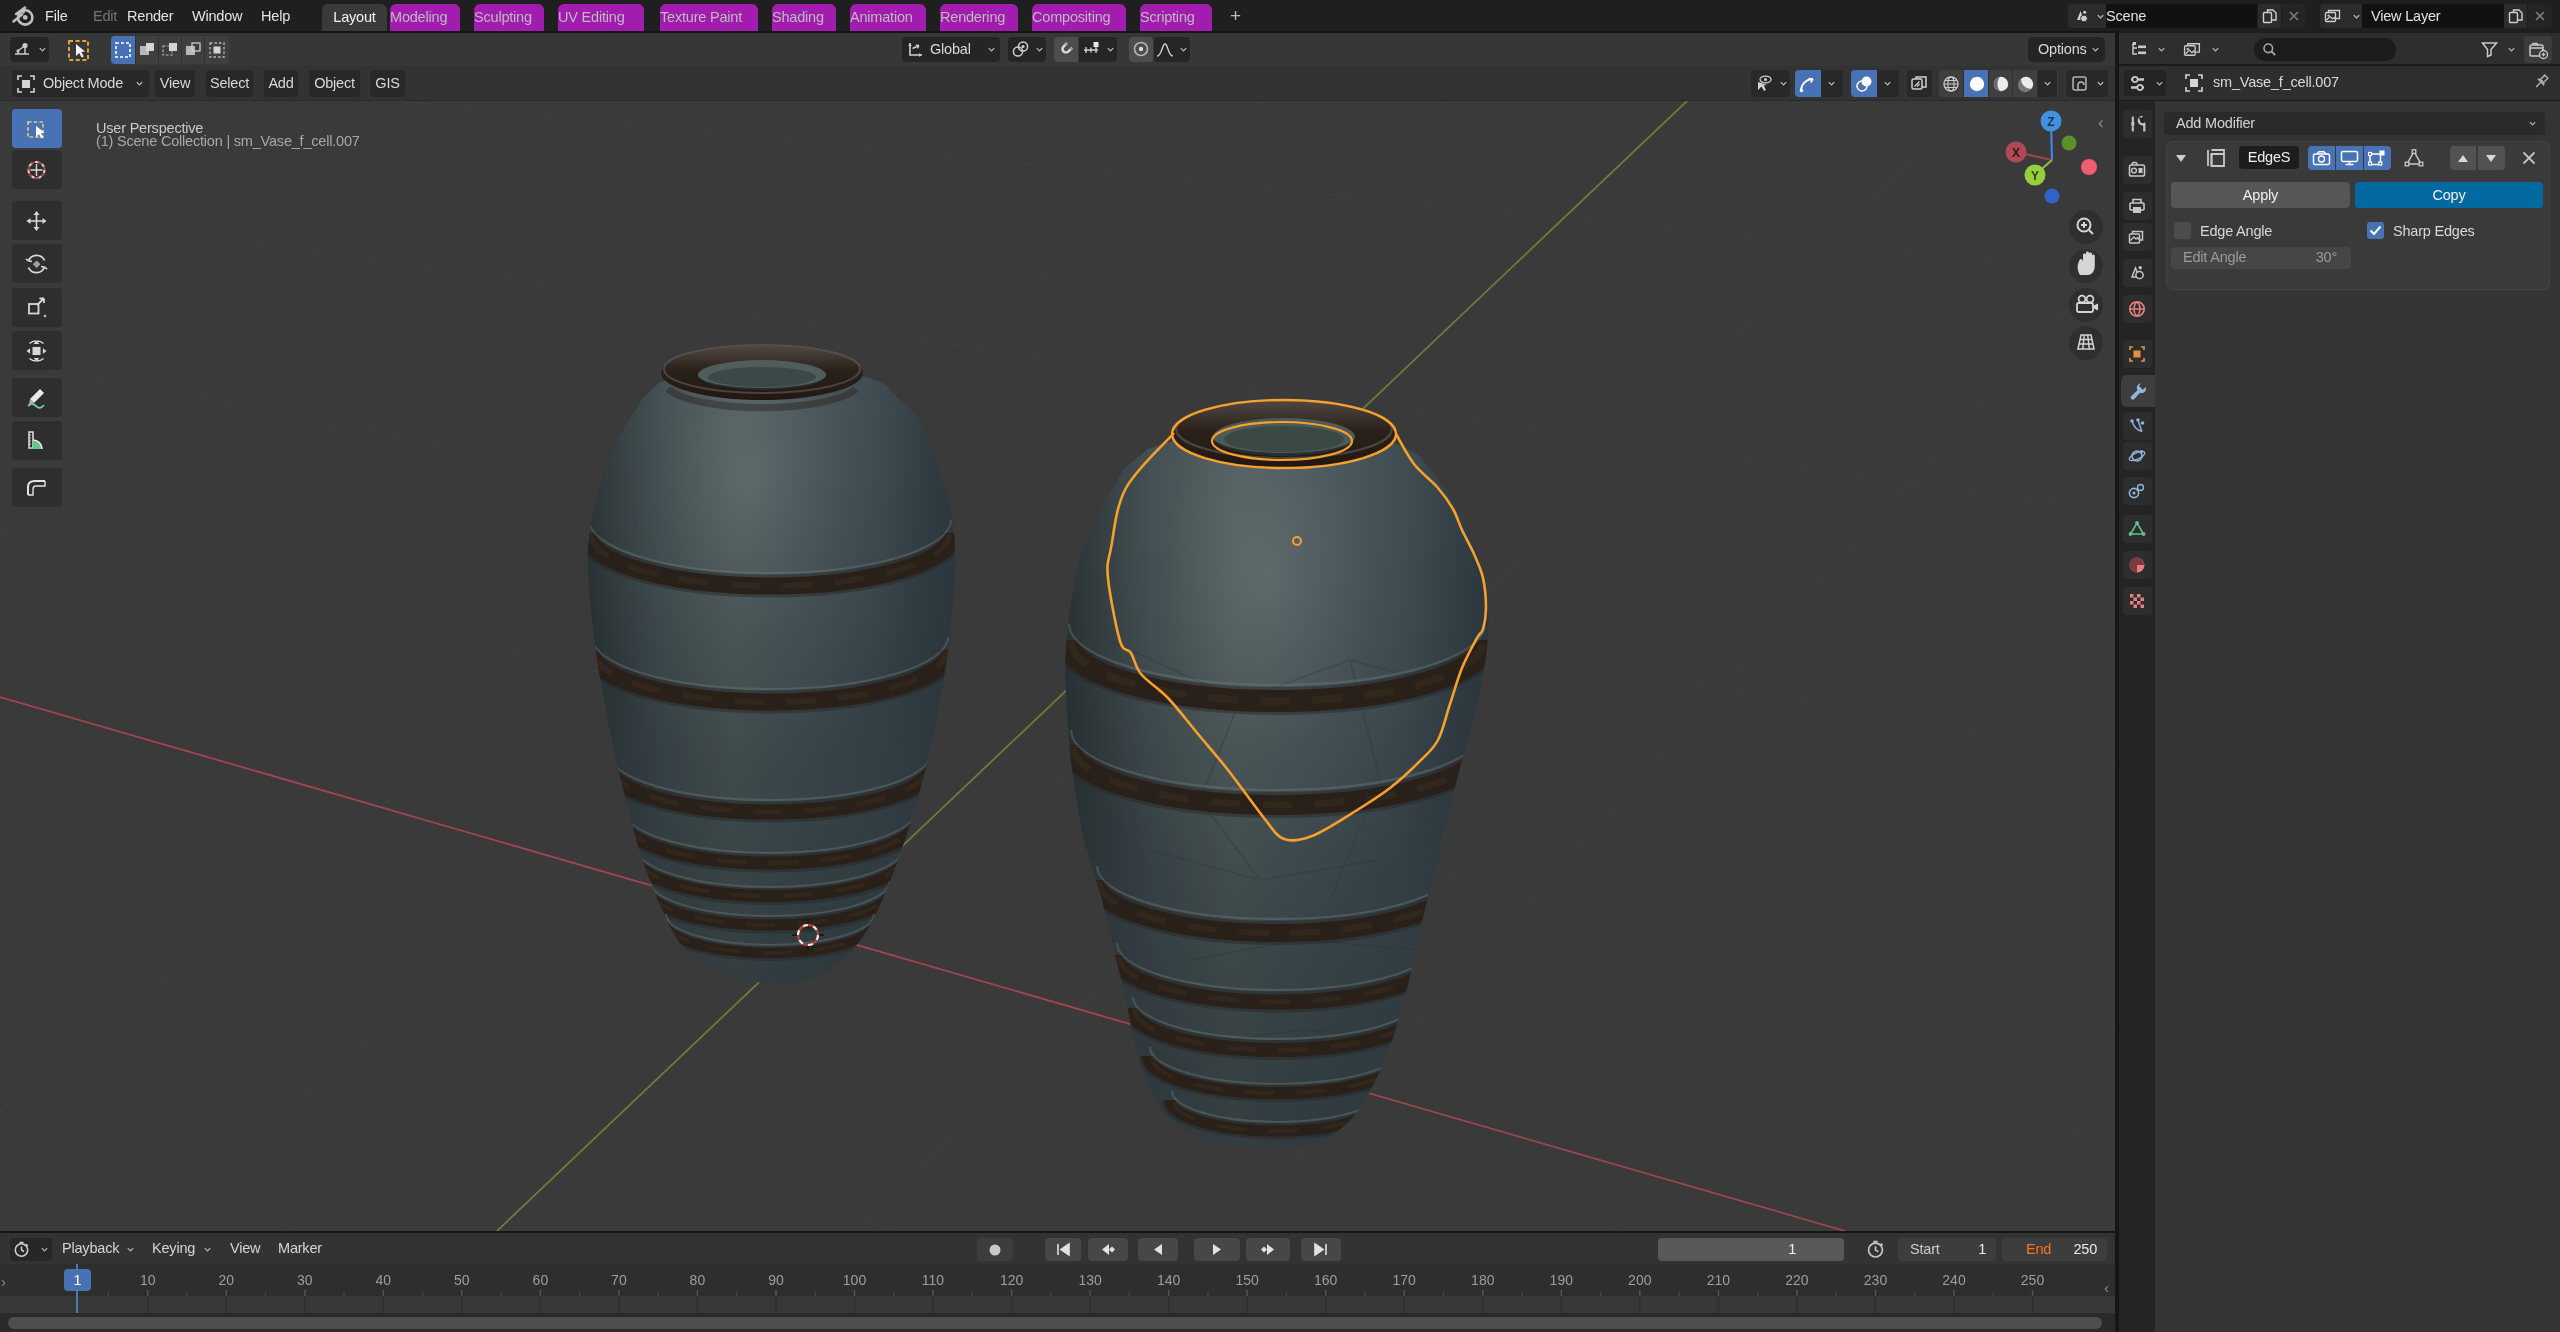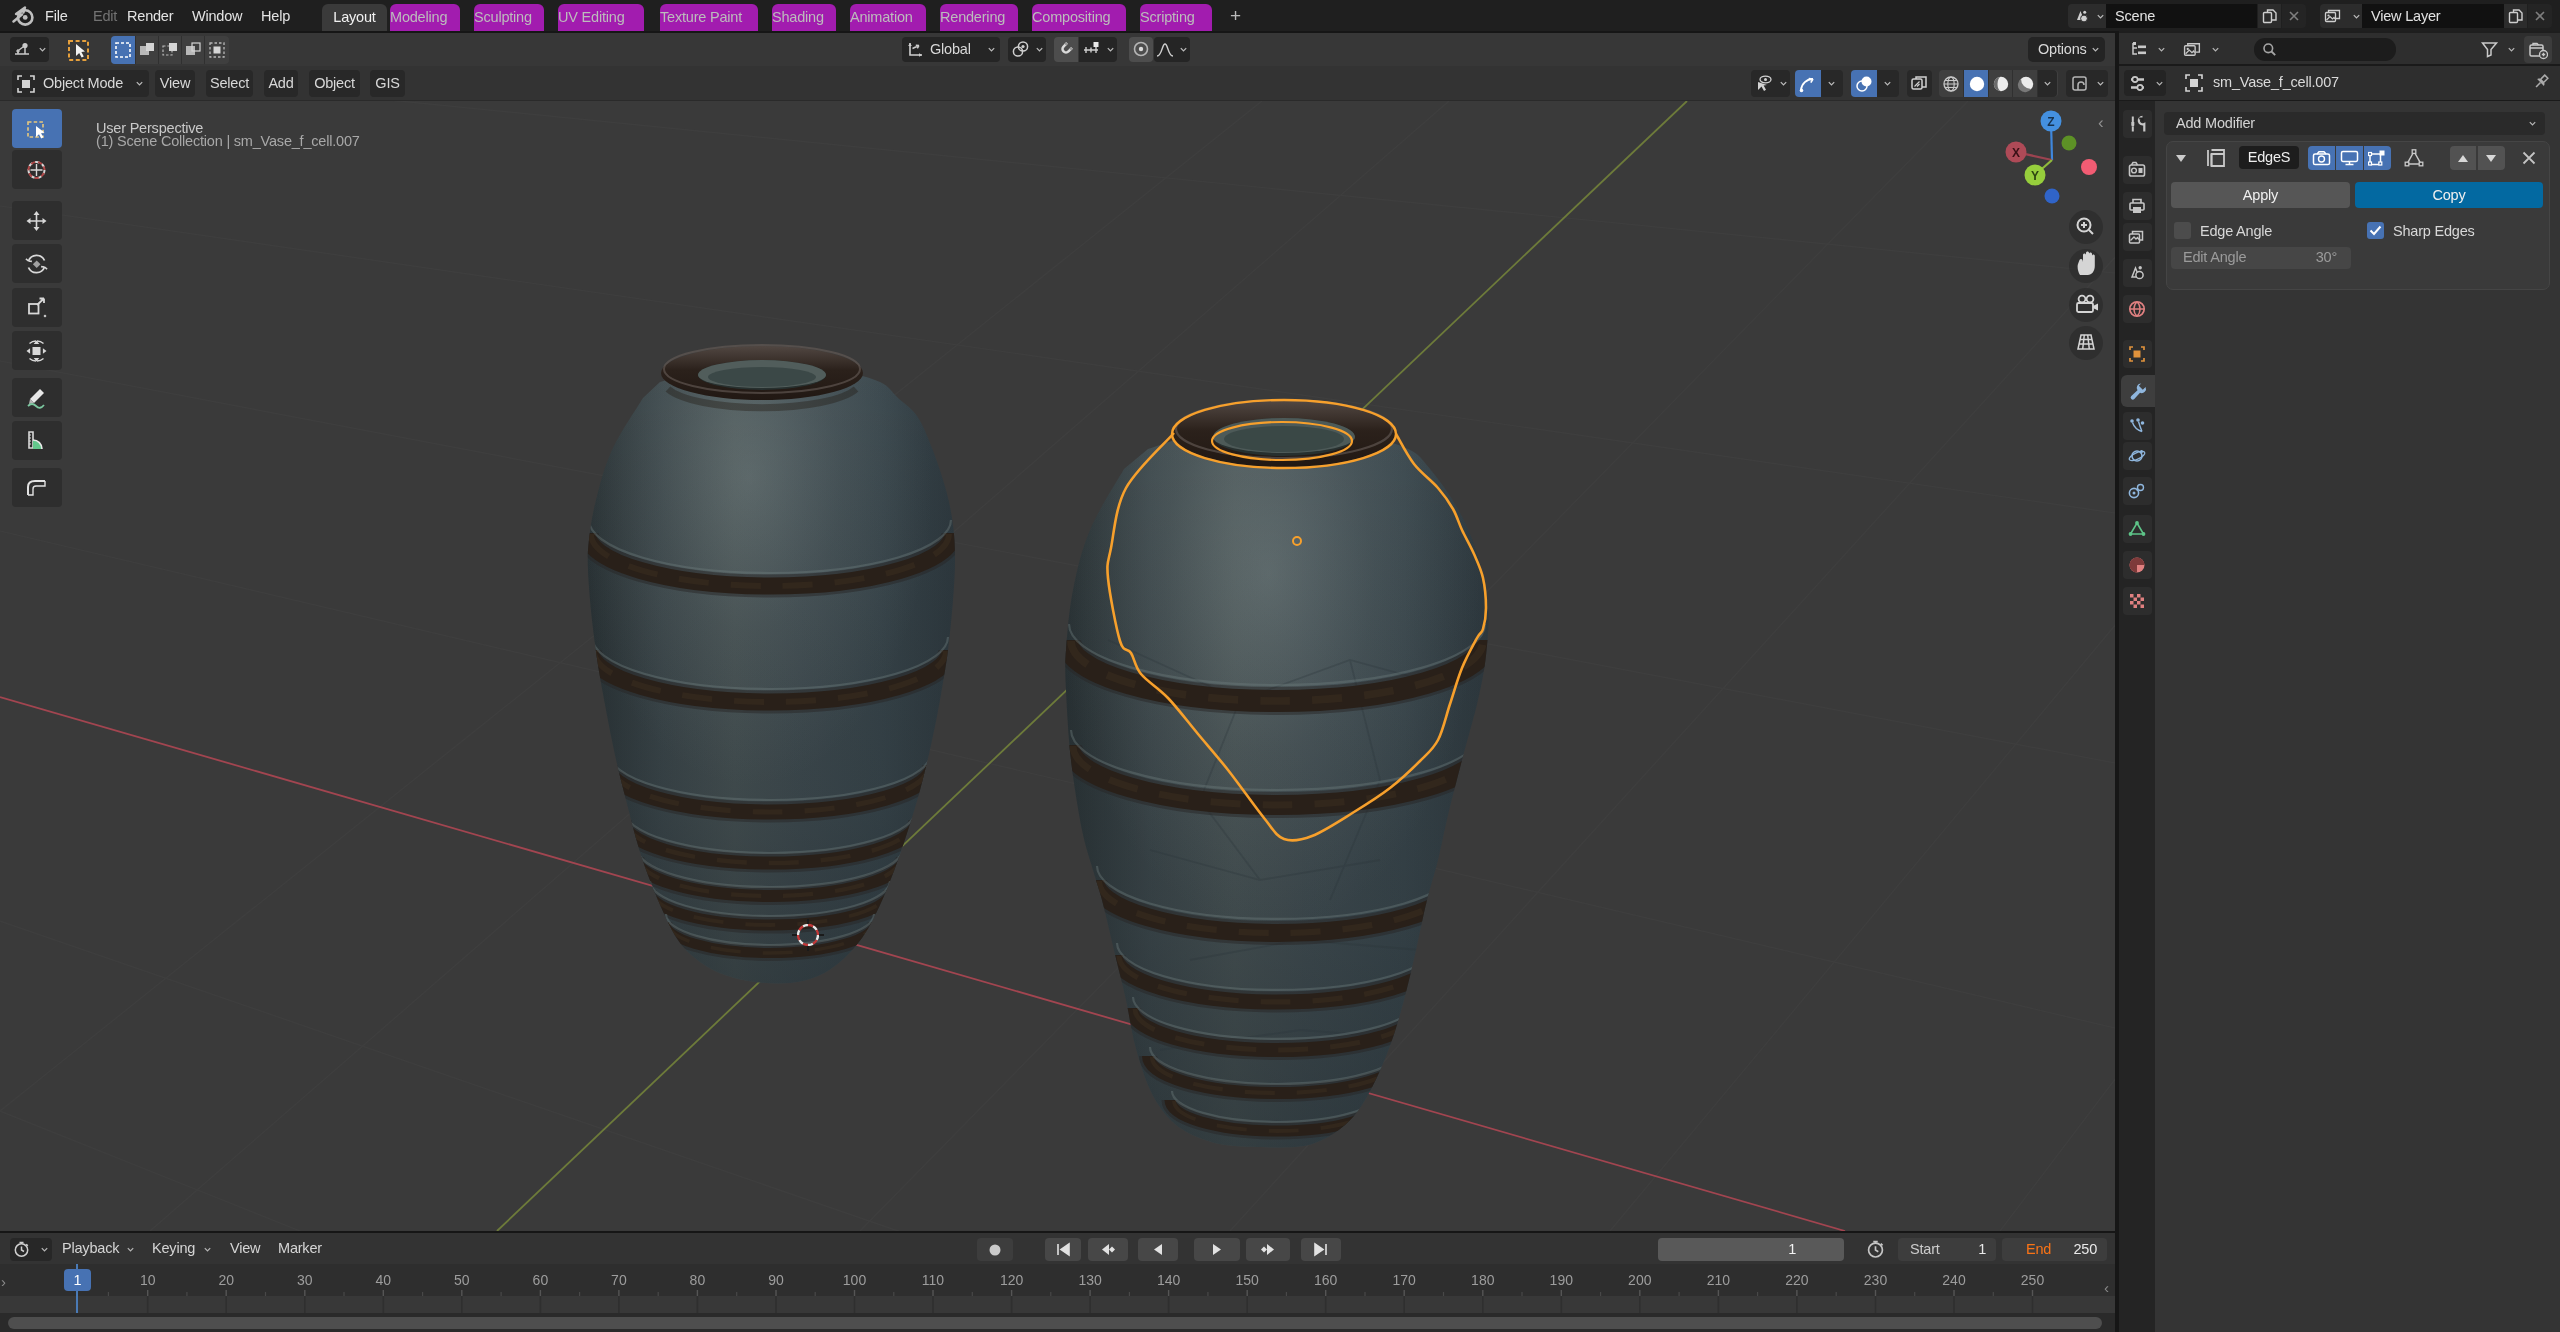--- a/index.html
+++ b/index.html
@@ -41,21 +41,21 @@
   <div class="abs" style="left:2068px;top:4px;width:38px;height:24px;background:#2c2c2c;border-radius:4px 0 0 4px;">
     <svg style="position:absolute;left:4px;top:3px;" width="18" height="18" viewBox="0 0 18 18">
       <path d="M5 13 L8.5 4 L12 13 Z" fill="#cfcfcf"></path>
       <circle cx="12" cy="11.5" r="3.4" fill="#cfcfcf" stroke="#2c2c2c" stroke-width="1"></circle>
       <circle cx="12.7" cy="5.2" r="1.5" fill="#cfcfcf"></circle>
     </svg>
     <svg style="position:absolute;right:1px;top:8px;" width="9" height="9" viewBox="0 0 10 10">
         <path d="M2 3.5 L5 6.5 L8 3.5" stroke="#bbb" stroke-width="1.4" fill="none"></path>
       </svg>
   </div>
-  <div class="abs txt" style="left:2106px;top:4px;width:151px;height:24px;background:#111111;color:#e2e2e2;line-height:24px;padding-left:9px;">Scene</div>
+  <div class="abs txt" style="left:2106px;top:4px;width:151px;height:24px;background:#111111;color:#e2e2e2;line-height:24px;">Scene</div>
   <div class="abs" style="left:2258px;top:4px;width:23px;height:24px;background:#2c2c2c;">
     <svg style="position:absolute;left:4px;top:4px;" width="16" height="16" viewBox="0 0 16 16">
         <rect x="1.5" y="4.5" width="8" height="10" rx="1" fill="none" stroke="#cfcfcf" stroke-width="1.4"></rect>
         <path d="M5.5 4.5 V2 H11 L14 5 V12 H9.5" fill="none" stroke="#cfcfcf" stroke-width="1.4"></path>
       </svg>
   </div>
   <div class="abs" style="left:2282px;top:4px;width:24px;height:24px;background:#242424;border-radius:0 4px 4px 0;">
     <svg style="position:absolute;left:6px;top:6px;" width="12" height="12" viewBox="0 0 12 12">
         <path d="M2 2 L10 10 M10 2 L2 10" stroke="#7e7e7e" stroke-width="1.6"></path>
       </svg>

